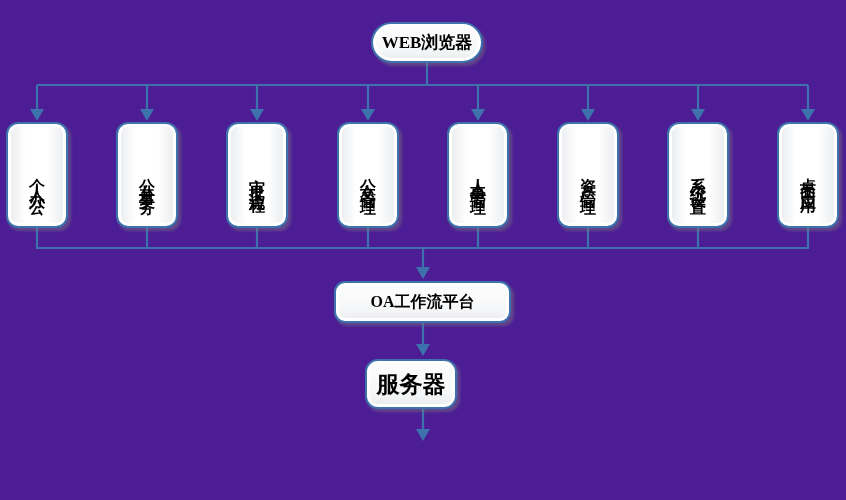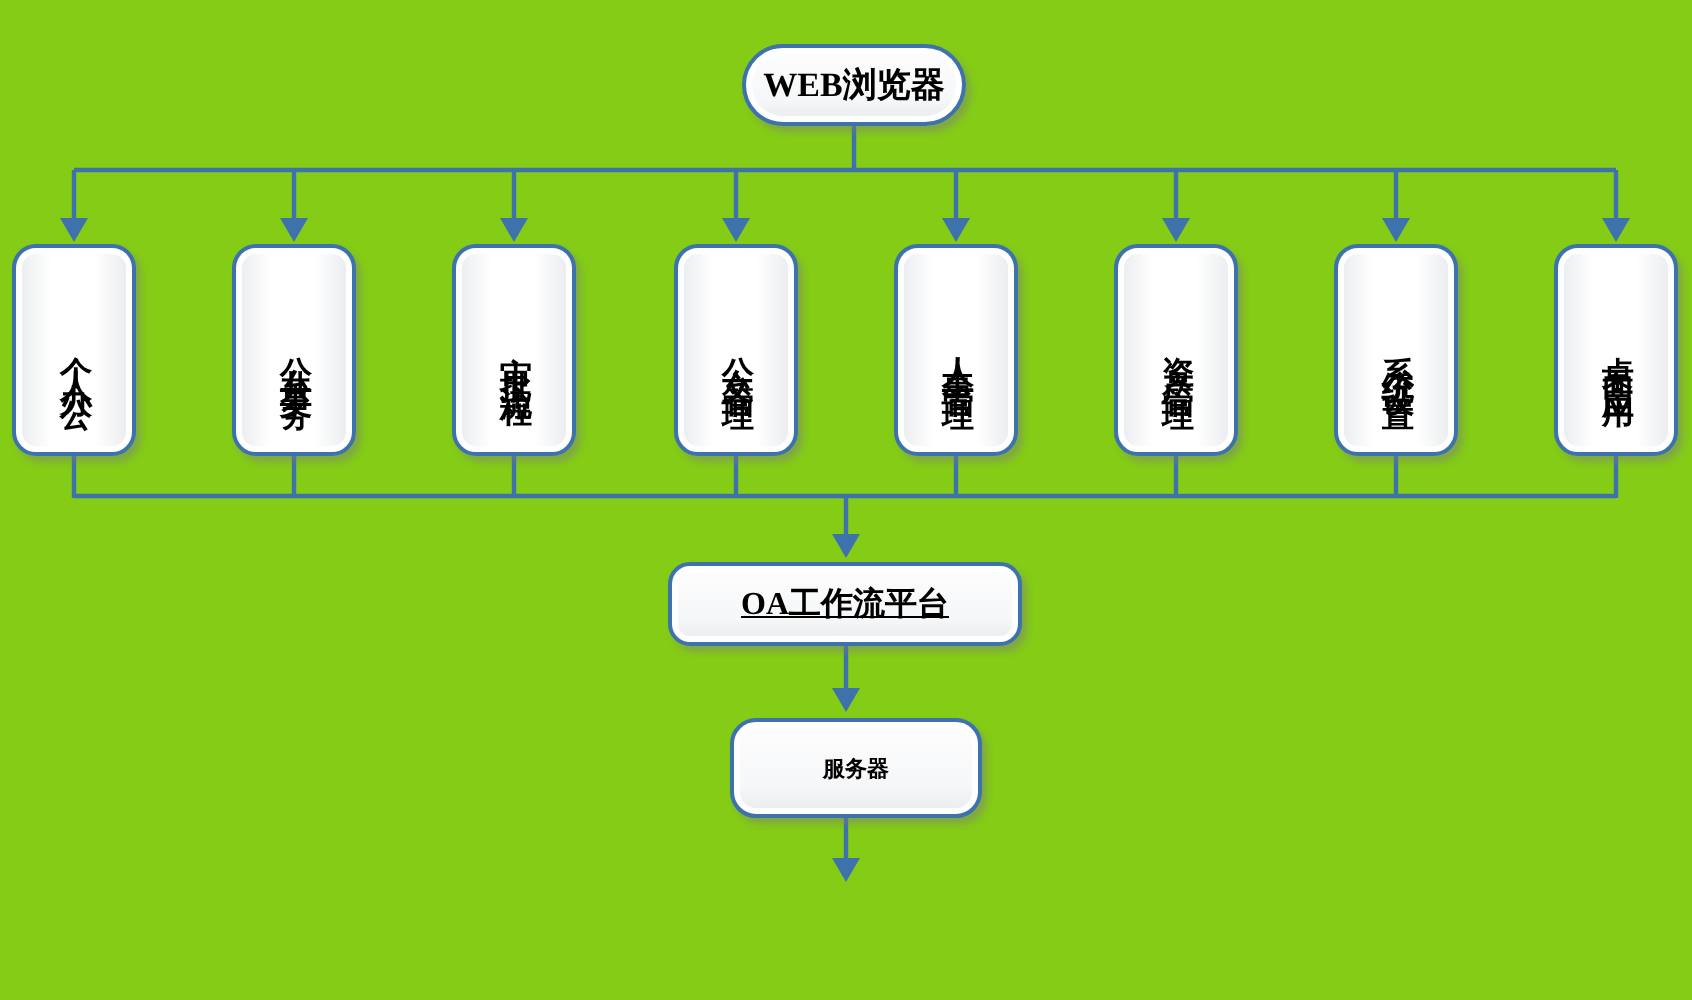--- a/index.html
+++ b/index.html
@@ -1,42 +1,42 @@
 <!DOCTYPE html>
 <html><head>
 <meta charset="utf-8">
 <style>
   html, body { margin: 0; padding: 0; background: #ffffff; }
   .canvas {
     position: relative;
     width: 846px;
     height: 500px;
-    background: #84cc16;
+    background: #4c1d95;
     overflow: hidden;
     font-family: "Liberation Serif", serif;
   }
   svg.wires { position: absolute; left: 0; top: 0; z-index: 1; }
   .node {
     position: absolute;
     z-index: 2;
     border: 2.5px solid #3d72ac;
     box-sizing: border-box;
     display: flex;
     align-items: center;
     justify-content: center;
     color: #000;
     font-weight: bold;
     box-shadow: 2.5px 3px 3px rgba(125,125,125,0.45), inset 0 0 0 3px #ffffff;
   }
   .hfill { background: linear-gradient(180deg, #fdfdfe 0%, #f6f7f8 70%, #e8eaed 100%); }
   .vfill { background: linear-gradient(90deg, #e8eaed 0%, #ffffff 30%, #ffffff 68%, #e8eaed 100%); }
 
   .node-browser  { left: 371px; top: 22px;  width: 112px; height: 41px; border-radius: 21px; font-size: 17px; }
-  .node-platform { left: 334px; top: 281px; width: 177px; height: 42px; border-radius: 11px; font-size: 16px; text-decoration: underline; }
-  .node-server   { left: 365px; top: 359px; width: 126px; height: 50px; border-radius: 13px; font-size: 11px; }
+  .node-platform { left: 334px; top: 281px; width: 177px; height: 42px; border-radius: 11px; font-size: 16px; }
+  .node-server   { left: 365px; top: 359px; width: 92px; height: 50px; border-radius: 13px; font-size: 23px; }
   .node-database { left: 368px; top: 443px; width: 112px; height: 49px; border-radius: 25px; font-size: 17px; }
 
   .module { top: 122px; width: 62px; height: 106px; border-radius: 12px; }
   .m0 { left: 6px; }  .m1 { left: 116px; } .m2 { left: 226px; } .m3 { left: 337px; }
   .m4 { left: 447px; } .m5 { left: 557px; } .m6 { left: 667px; } .m7 { left: 777px; }
   .vlabel {
     writing-mode: vertical-rl;
     text-orientation: upright;
     font-size: 16px;
     font-weight: bold;

